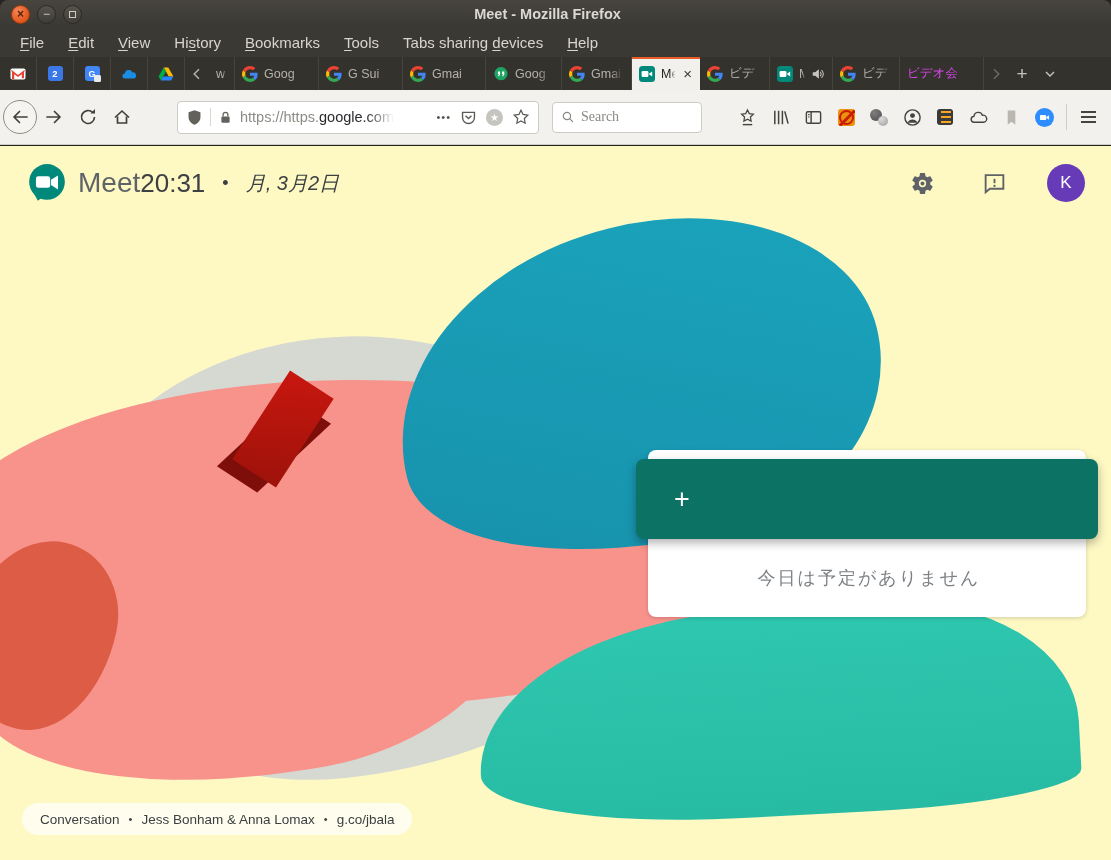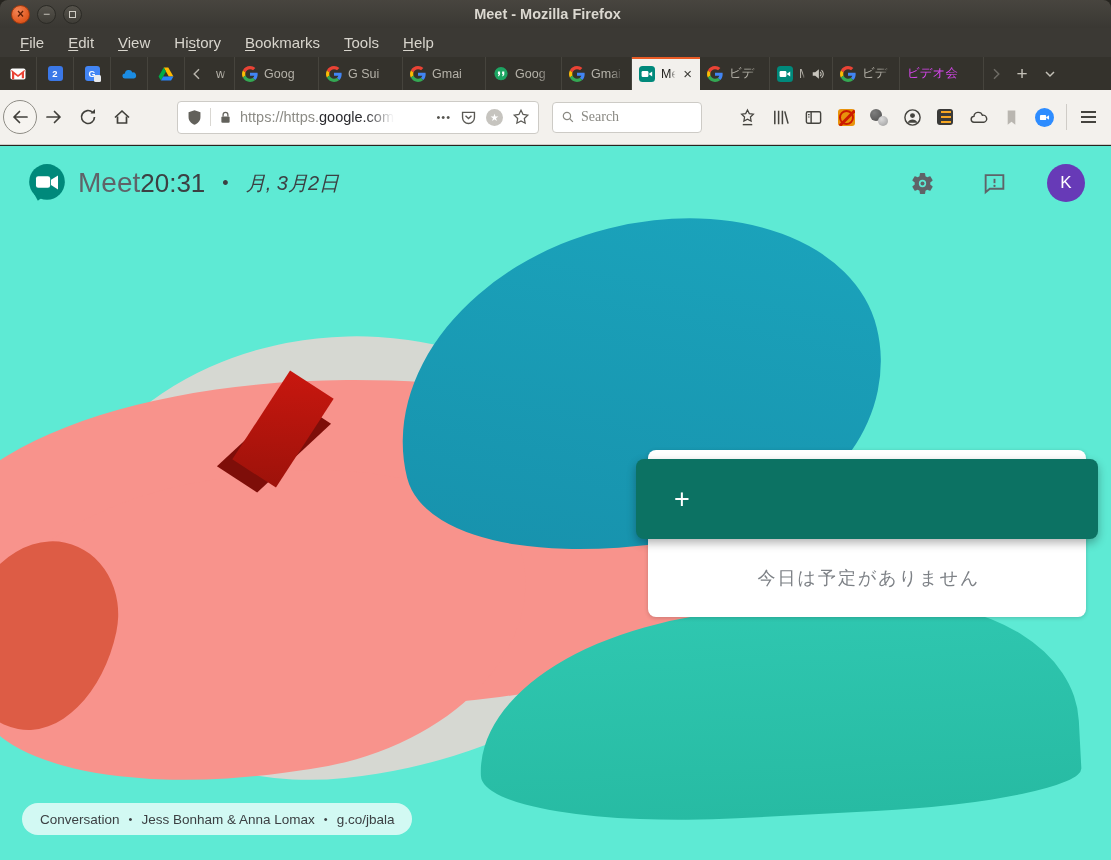--- a/index.html
+++ b/index.html
@@ -108,21 +108,21 @@
     display:flex; align-items:center; justify-content:center; }
   .vidblue svg { width:13px; height:13px; }
   .flag-dim { color:#b9b6b0; }
   .nav-div { width:1px; height:26px; background:#cfccc7; margin:0 4px; }
   .burger { width:34px; height:34px; display:flex; flex-direction:column; gap:3.5px;
     align-items:center; justify-content:center; margin-right:6px; }
   .burger span { width:15px; height:1.8px; background:#45443f; }
 
   
   .content { position:absolute; left:0; top:146px; width:1111px; height:714px;
-    background:#5eead4; overflow:hidden; }
+    background:#fef9c3; overflow:hidden; }
   .blob { position:absolute; }
   .art-gray { left:52px; top:190px; width:600px; height:440px; background:#d6d8d2;
     border-radius:48% 52% 55% 45% / 52% 58% 42% 48%; transform:rotate(-6deg); }
   .art-teal { left:392px; top:80px; width:492px; height:322px;
     background:linear-gradient(205deg,#1ba5bd,#1790ab);
     border-radius:52% 48% 38% 62% / 60% 50% 50% 40%; transform:rotate(-14deg); }
   .art-salmon { left:-72px; top:233px; width:832px; height:330px; background:#f8938c;
     border-radius:55% 45% 58% 42% / 60% 55% 45% 40%; transform:rotate(2deg); }
   .art-salmon2 { left:-30px; top:330px; width:560px; height:300px; background:#f8938c;
     border-radius:50% 50% 45% 55% / 55% 45% 60% 40%; transform:rotate(-8deg); }
@@ -322,20 +322,23 @@
     <div class="menu-item">
         <span><span>Hi</span><span class="mn">s</span><span>tory</span></span>
       </div>
     <div class="menu-item">
         <span><span></span><span class="mn">B</span><span>ookmarks</span></span>
       </div>
     <div class="menu-item">
         <span><span></span><span class="mn">T</span><span>ools</span></span>
       </div>
     <div class="menu-item">
+        <span><span>Tabs sharing </span><span class="mn">d</span><span>evices</span></span>
+      </div>
+    <div class="menu-item">
         <span><span></span><span class="mn">H</span><span>elp</span></span>
       </div>
   </div>
 
   <div class="tabbar">
     <div class="pinned-tab">
         <svg class="fav">
           <use href="#sym-gmail"></use>
         </svg>
       </div>

